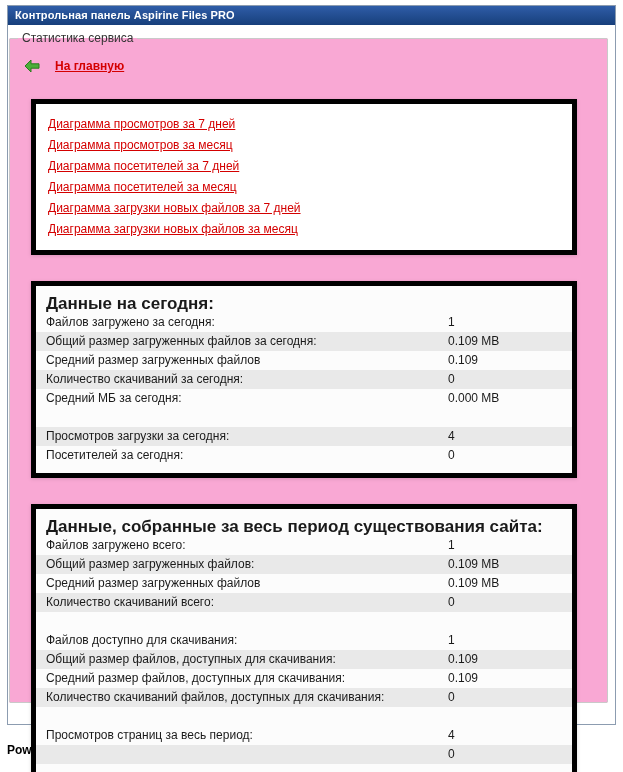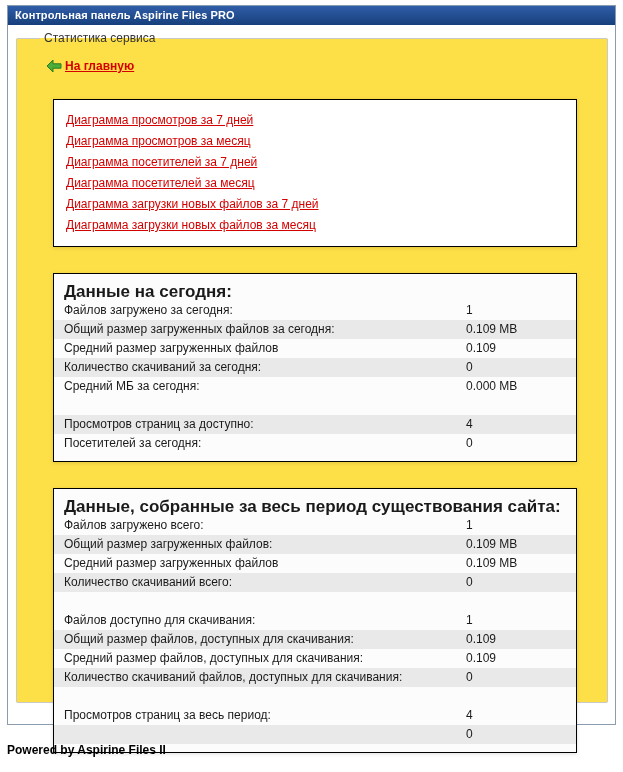--- a/index.html
+++ b/index.html
@@ -24,51 +24,51 @@
   }
   .titlebar {
     background: linear-gradient(to bottom, var(--titlebar-top, #2f5da8), var(--titlebar-bottom, #173f7b));
     color: #ffffff;
     font-size: 11px;
     font-weight: bold;
     padding: 3px 7px 4px 7px;
     letter-spacing: 0.1px;
   }
   fieldset.stats-fieldset {
-    margin: 6px 7px 7px 8px;
+    margin: 6px 7px 7px 1px;
     border: 1px solid #c9c9c9;
     border-radius: 2px;
-    padding: 6px 0 16px 15px;
+    padding: 6px 0 16px 0;
     height: 672px;
     box-sizing: border-box;
-    background: #fde047;
+    background: #f9a8d4;
   }
   fieldset.stats-fieldset legend {
     font-size: 12px;
     color: #333333;
     margin-left: 8px;
     padding: 0 4px;
   }
   .home-row {
     margin: 8px 0 0 14px;
     display: flex;
     align-items: center;
-    gap: 3px;
+    gap: 15px;
   }
   .home-row svg { display: block; }
   a.home-link {
     color: var(--link-color, #d40000);
     font-size: 12px;
     font-weight: bold;
     text-decoration: underline;
   }
   .card {
     margin: 26px 30px 0 21px;
     background: #ffffff;
-    border: 1px solid #000000;
+    border: 5px solid #000000;
     box-shadow: 0 1px 4px rgba(0,0,0,0.13);
     padding: 10px 0 10px 0;
   }
   .links-card a.diagram-link {
     display: block;
     color: var(--link-color, #d40000);
     font-size: 12px;
     text-decoration: underline;
     line-height: 21px;
     padding-left: 12px;
@@ -140,21 +140,21 @@
         </div>
 
       <div class="card stats-card">
           <div class="section-title">Данные на сегодня:</div>
           <div class="row"><span class="label">Файлов загружено за сегодня:</span><span class="value">1</span></div>
           <div class="row alt"><span class="label">Общий размер загруженных файлов за сегодня:</span><span class="value">0.109 MB</span></div>
           <div class="row"><span class="label">Средний размер загруженных файлов</span><span class="value">0.109</span></div>
           <div class="row alt"><span class="label">Количество скачиваний за сегодня:</span><span class="value">0</span></div>
           <div class="row"><span class="label">Средний МБ за сегодня:</span><span class="value">0.000 MB</span></div>
           <div class="row blank"></div>
-          <div class="row alt"><span class="label">Просмотров страниц за доступно:</span><span class="value">4</span></div>
+          <div class="row alt"><span class="label">Просмотров загрузки за сегодня:</span><span class="value">4</span></div>
           <div class="row"><span class="label">Посетителей за сегодня:</span><span class="value">0</span></div>
         </div>
 
       <div class="card stats-card">
           <div class="section-title">Данные, собранные за весь период существования сайта:</div>
           <div class="row"><span class="label">Файлов загружено всего:</span><span class="value">1</span></div>
           <div class="row alt"><span class="label">Общий размер загруженных файлов:</span><span class="value">0.109 MB</span></div>
           <div class="row"><span class="label">Средний размер загруженных файлов</span><span class="value">0.109 MB</span></div>
           <div class="row alt"><span class="label">Количество скачиваний всего:</span><span class="value">0</span></div>
           <div class="row blank"></div>

